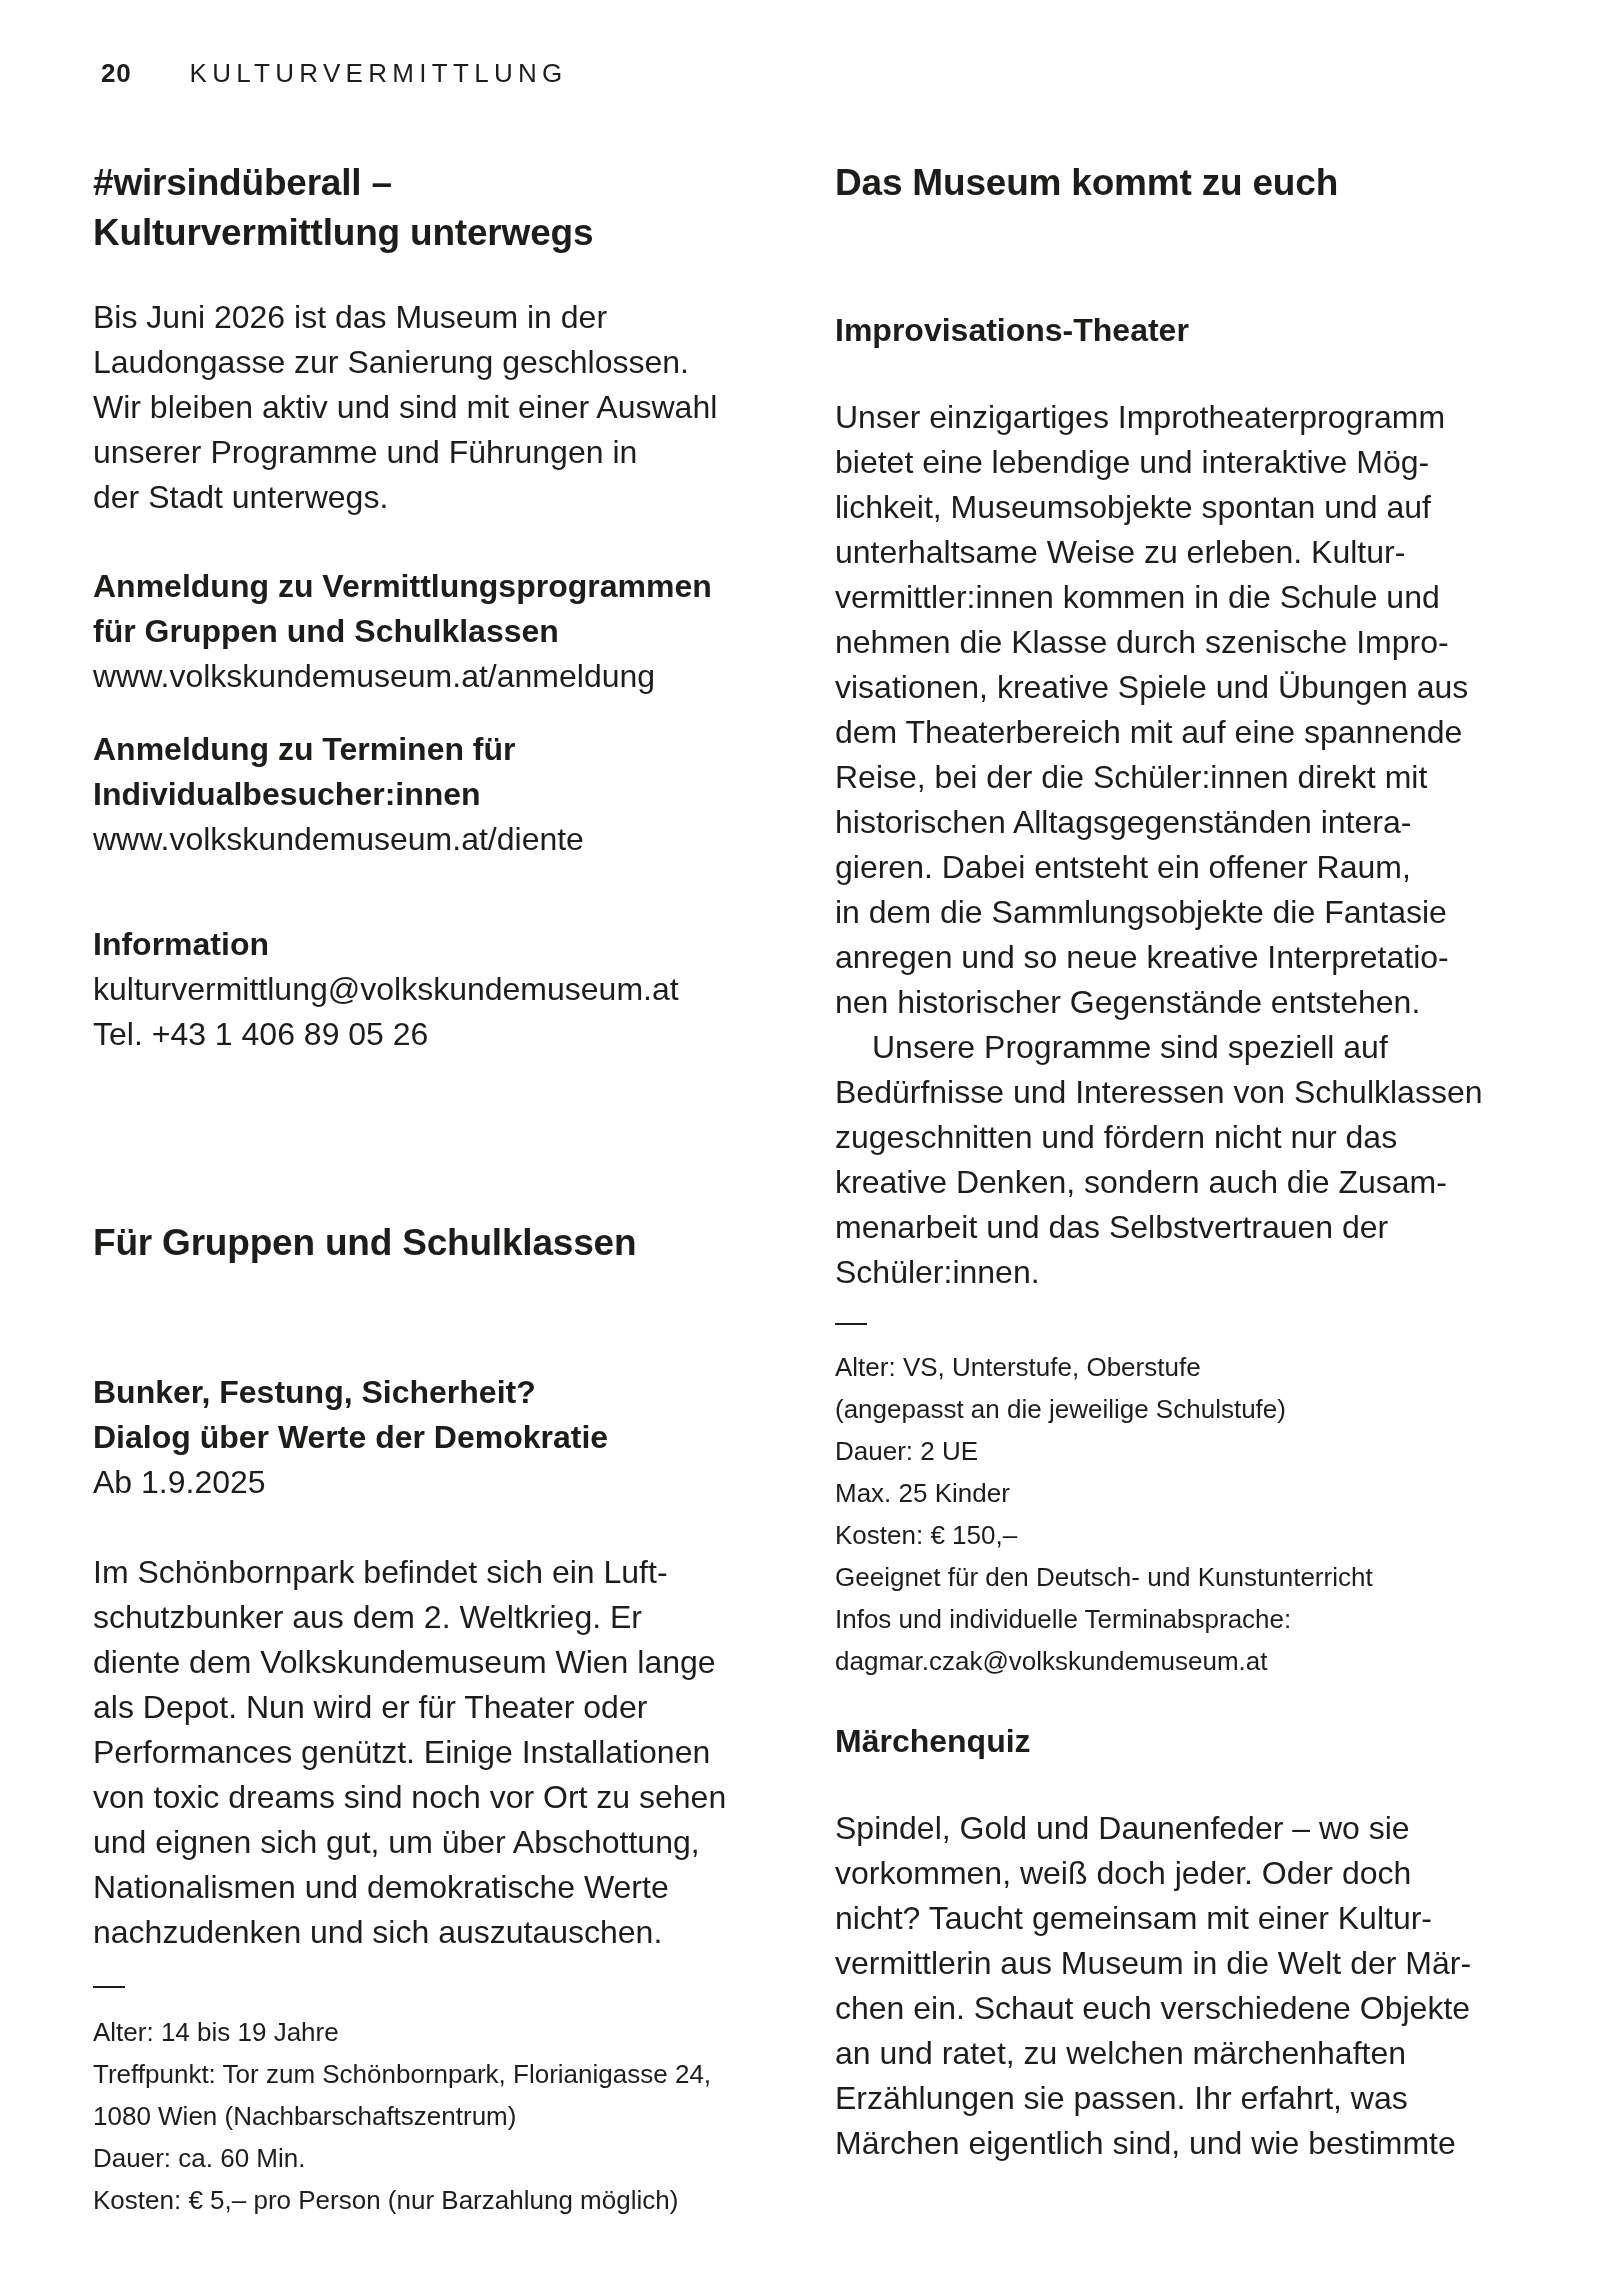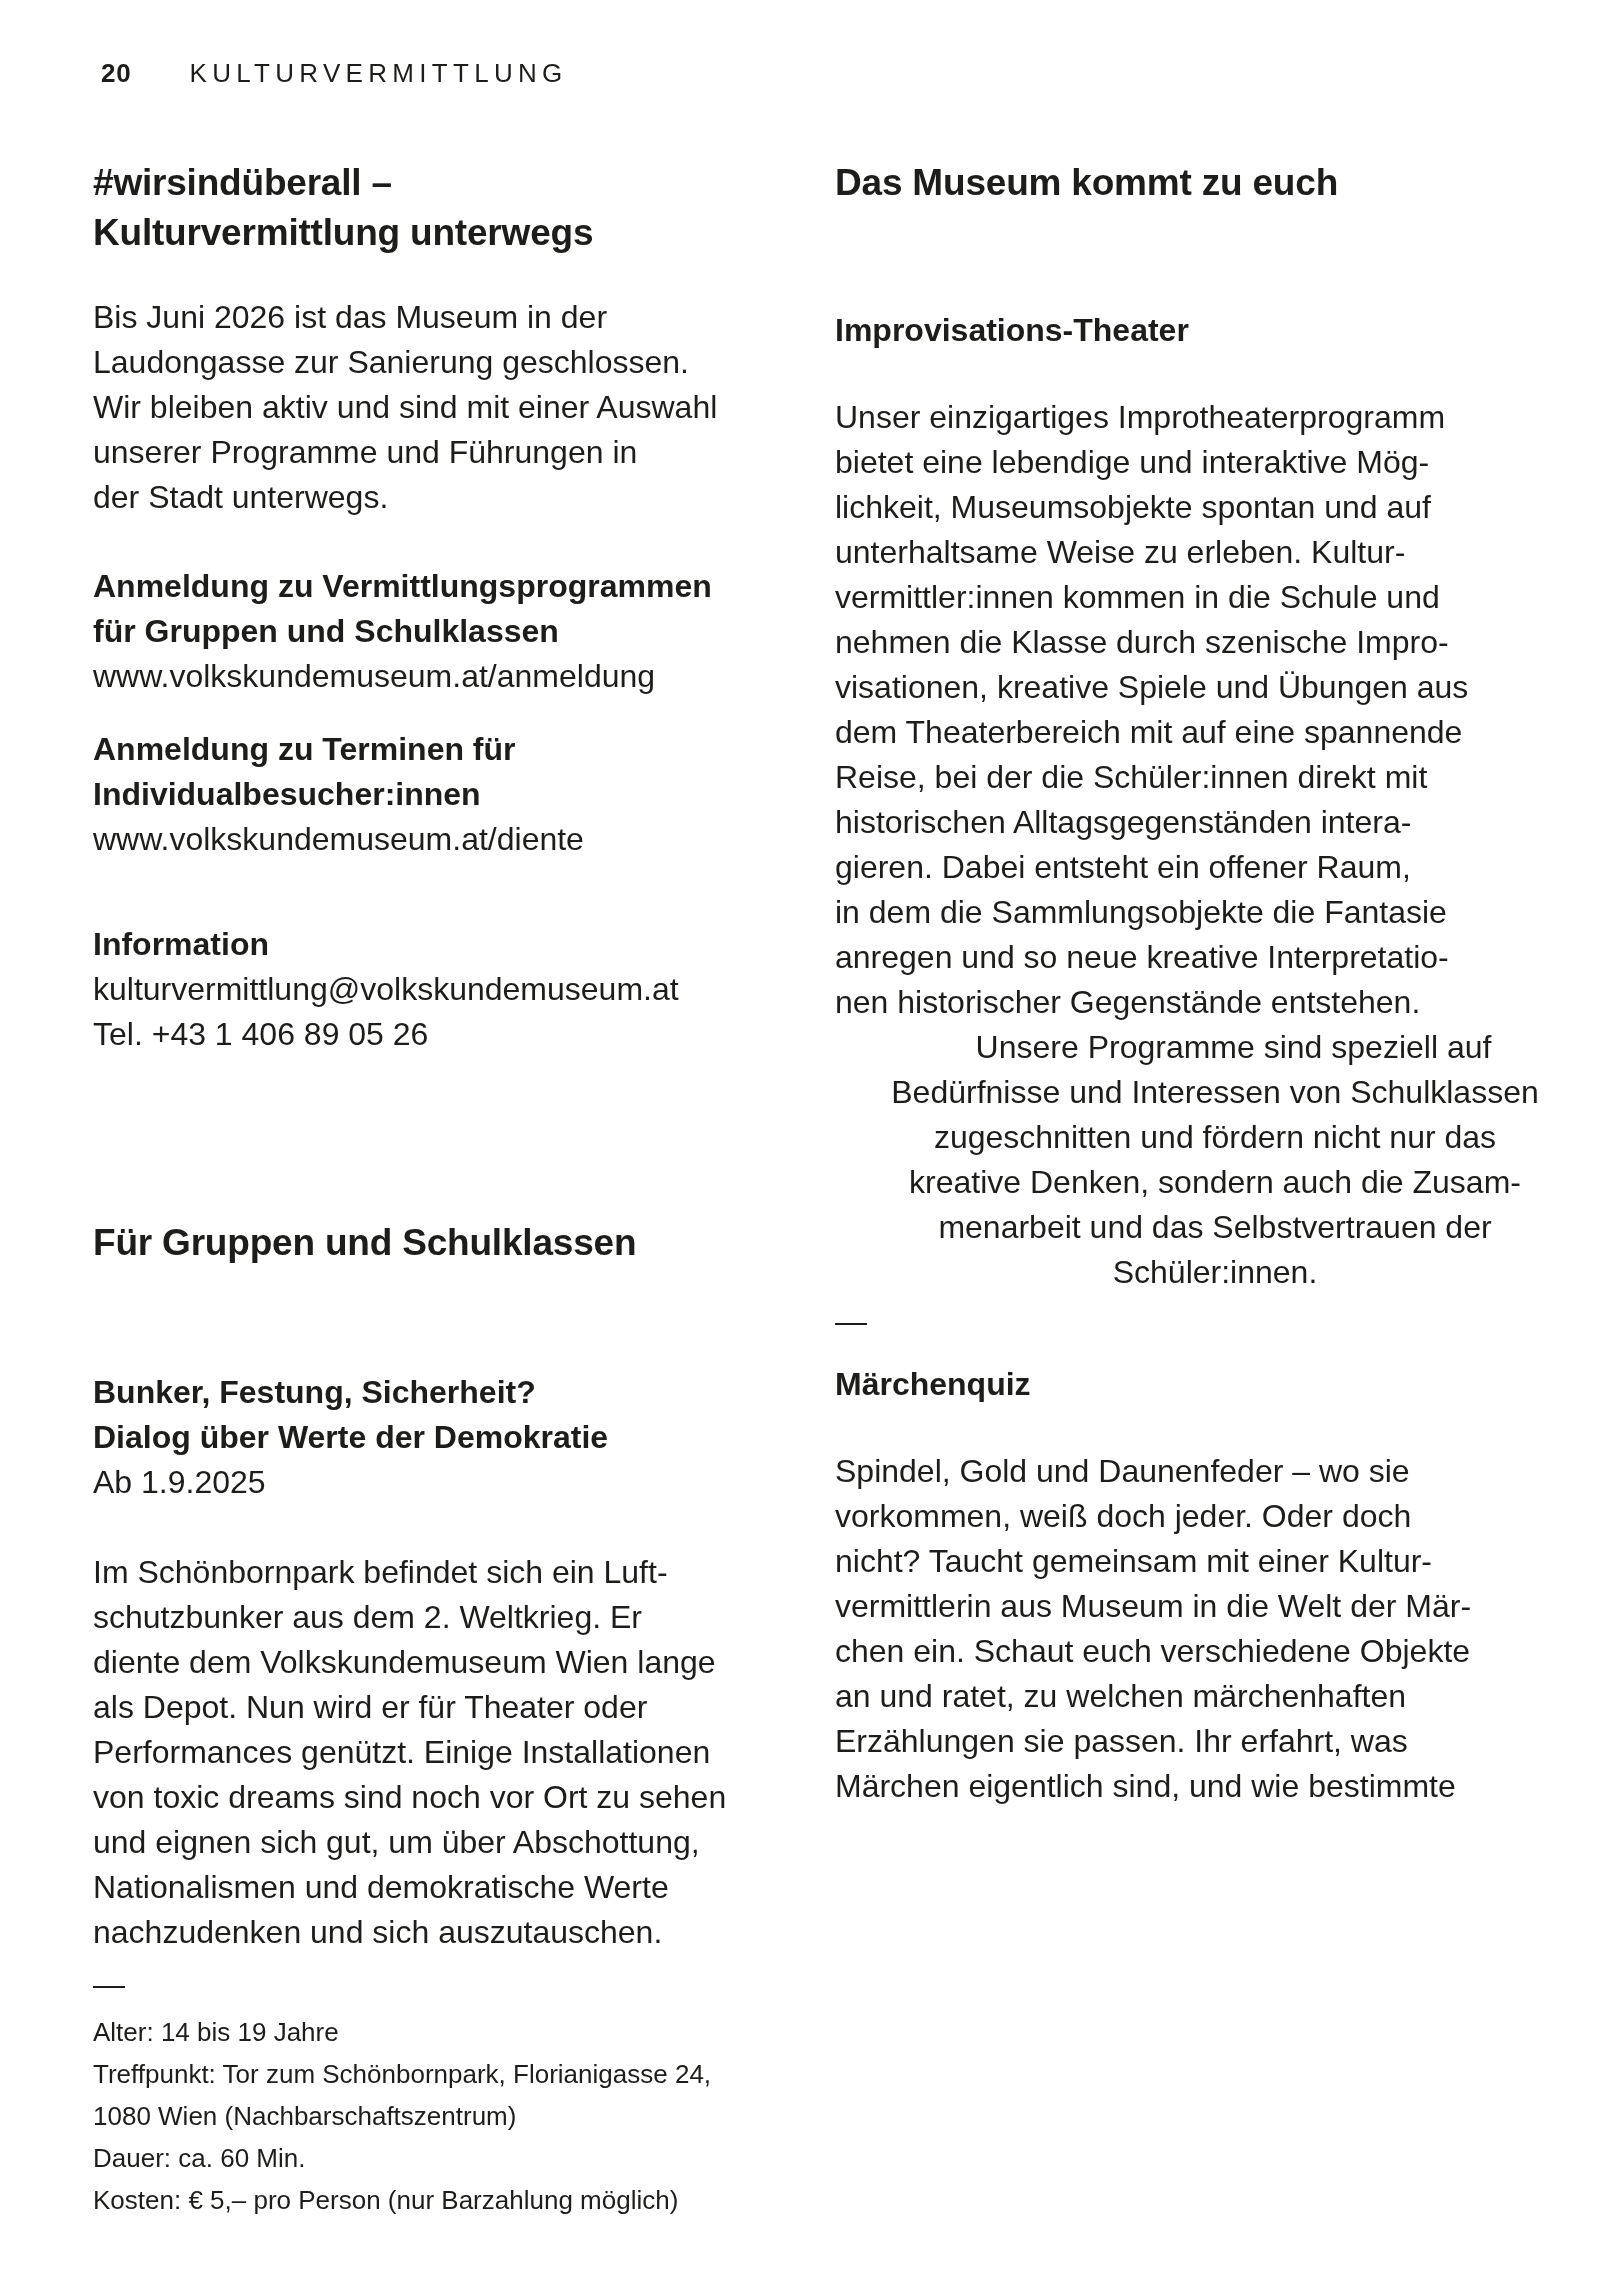--- a/index.html
+++ b/index.html
@@ -44,21 +44,21 @@
     font-weight: 400;
     line-height: 45px;
     margin: 0;
   }
   .small-text {
     font-size: 26px;
     font-weight: 400;
     line-height: 42px;
     margin: 0;
   }
-  .indent-first { text-indent: 37px; text-align: center; }
+  .indent-first { text-indent: 37px; }
   .divider {
     width: 32px;
     height: 0;
     border-top: 2.4px solid #1d1d1b;
   }
 </style>
 </head>
 <body>
 
 <div class="page">
@@ -139,20 +139,28 @@
 nen historischer Gegenstände entstehen.</p>
     <p class="body-text pre indent-first" style="margin-top:0;">Unsere Programme sind speziell auf
 Bedürfnisse und Interessen von Schulklassen
 zugeschnitten und fördern nicht nur das
 kreative Denken, sondern auch die Zusam-
 menarbeit und das Selbstvertrauen der
 Schüler:innen.</p>
 
     <div class="divider" style="margin-top:27.5px;"></div>
 
+    <p class="small-text pre" style="margin-top:21px;">Alter: VS, Unterstufe, Oberstufe
+(angepasst an die jeweilige Schulstufe)
+Dauer: 2 UE
+Max. 25 Kinder
+Kosten: € 150,–
+Geeignet für den Deutsch- und Kunstunterricht
+Infos und individuelle Terminabsprache:
+dagmar.czak@volkskundemuseum.at</p>
 
     <p class="subhead" style="margin-top:37px;">Märchenquiz</p>
 
     <p class="body-text pre" style="margin-top:42px;">Spindel, Gold und Daunenfeder – wo sie
 vorkommen, weiß doch jeder. Oder doch
 nicht? Taucht gemeinsam mit einer Kultur-
 vermittlerin aus Museum in die Welt der Mär-
 chen ein. Schaut euch verschiedene Objekte
 an und ratet, zu welchen märchenhaften
 Erzählungen sie passen. Ihr erfahrt, was

